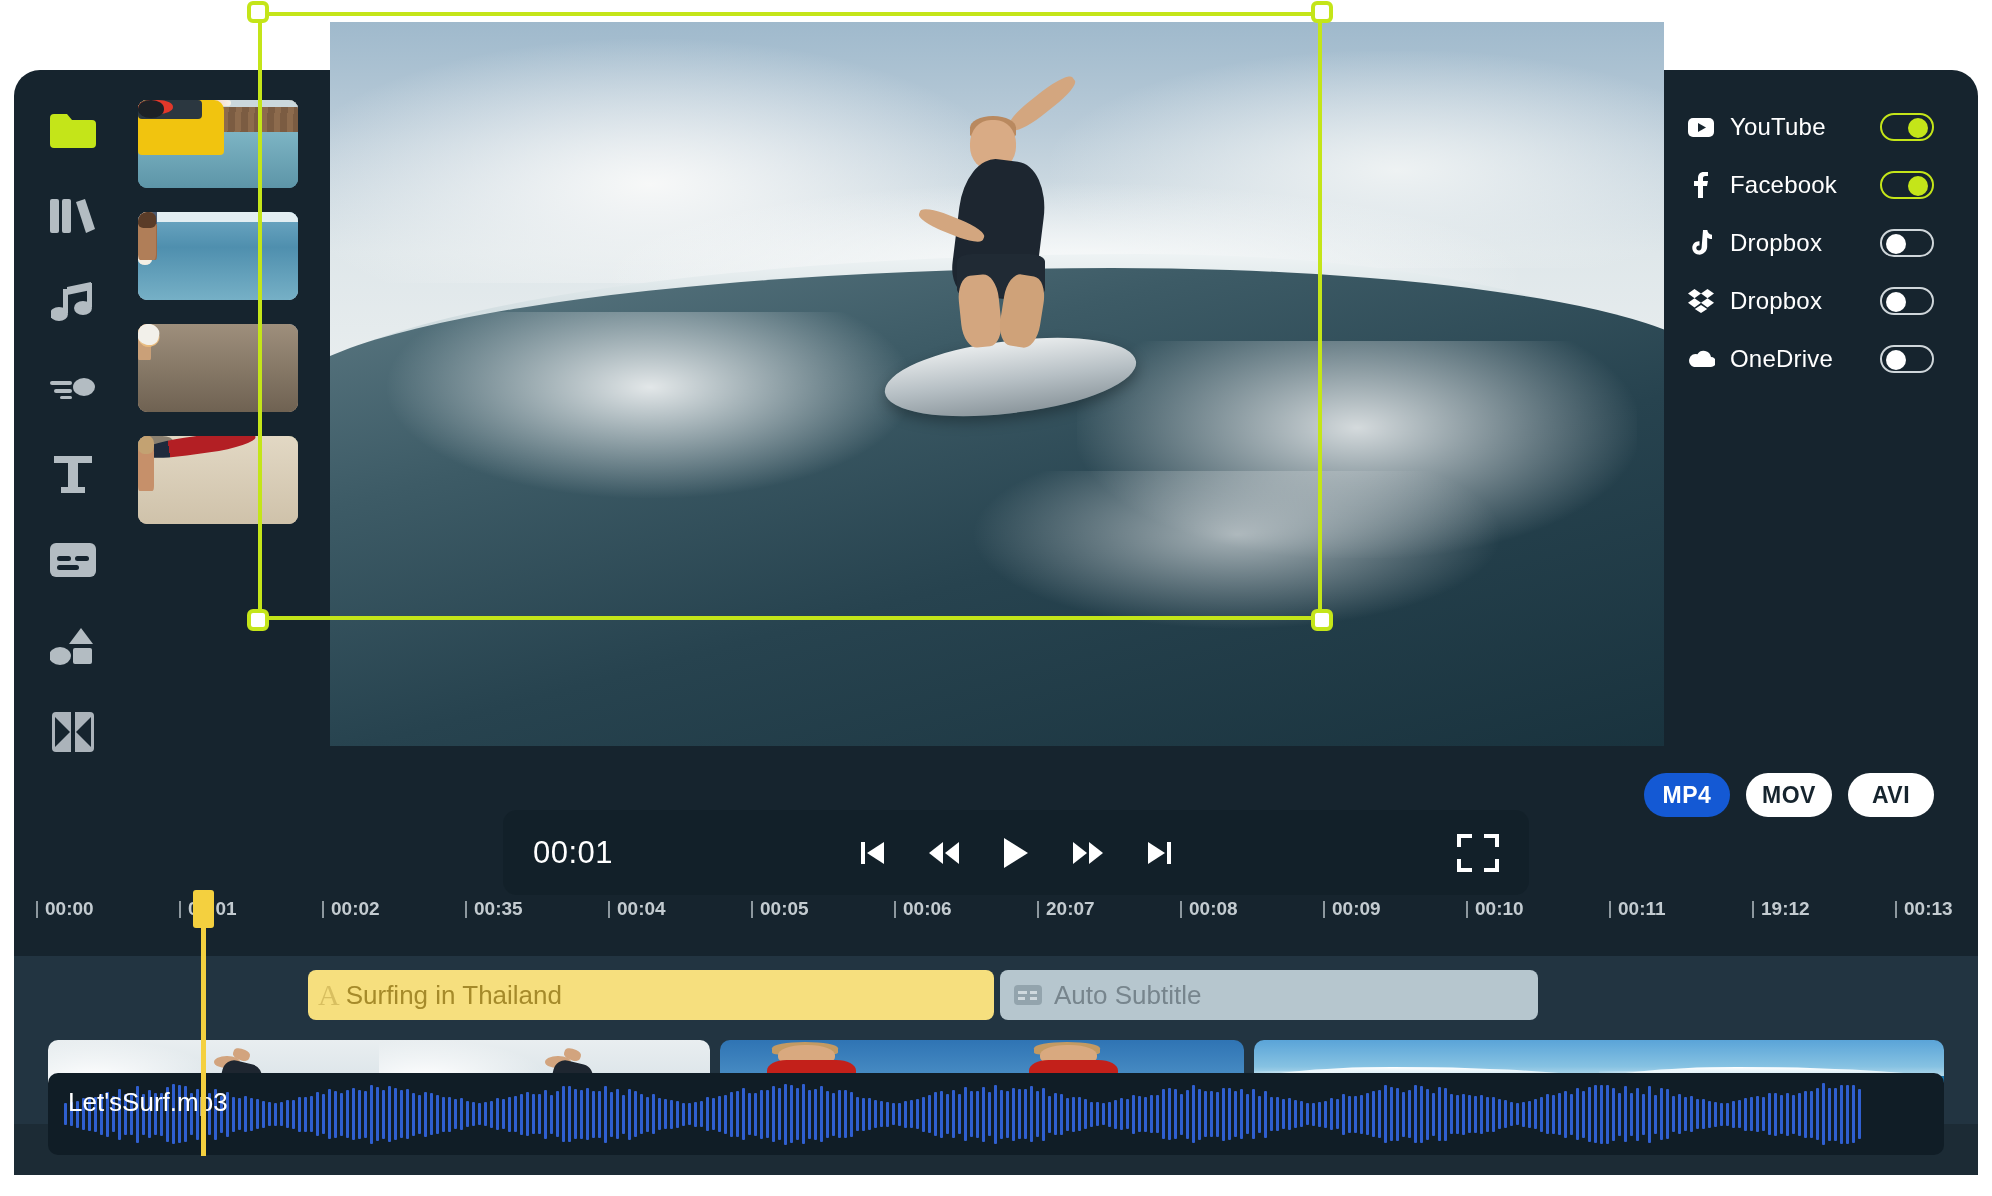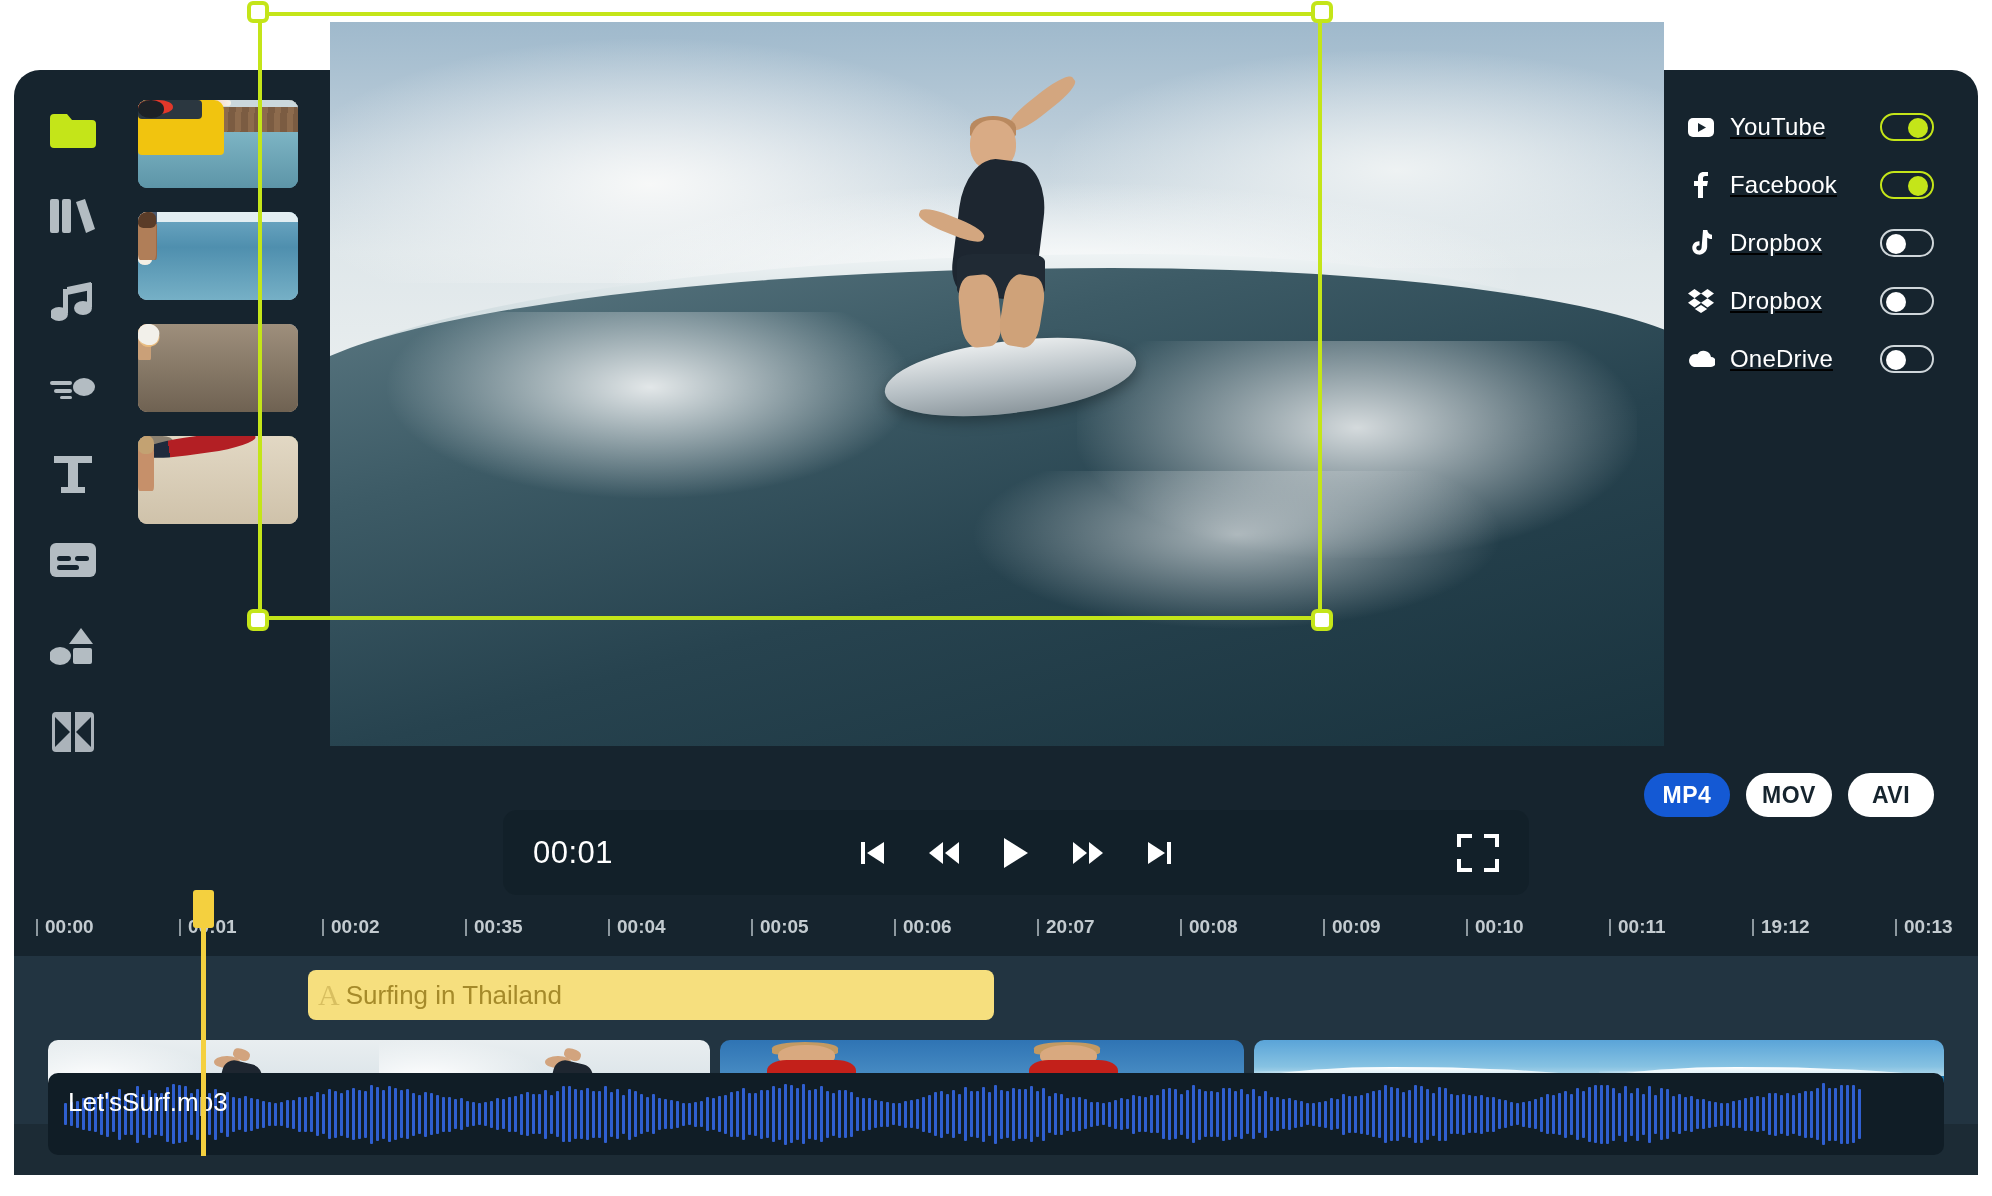--- a/index.html
+++ b/index.html
@@ -184,40 +184,40 @@
     display:flex; align-items:center; padding:0 30px;
   }
   #ptime { color:#ffffff; font-size:31px; letter-spacing:.5px; }
   #pbtns { position:absolute; left:0; right:0; display:flex; justify-content:center;
            align-items:center; gap:40px; pointer-events:none; }
   #pbtns > span { pointer-events:auto; cursor:pointer; display:flex; }
   #pfull { margin-left:auto; cursor:pointer; display:flex; }
 
   
   #share { position:absolute; right:44px; top:28px; width:250px; }
-  .srow { display:flex; align-items:center; height:58px;text-decoration:underline; }
+  .srow { display:flex; align-items:center; height:58px; }
   .sicon{ width:34px; display:flex; justify-content:center; }
   .slabel{ color:#ffffff; font-size:24px; margin-left:12px; letter-spacing:.2px; }
   .toggle{ margin-left:auto; width:54px; height:28px; border-radius:14px;
            position:relative; cursor:pointer; }
   .toggle.off{ background:#16242e; border:2px solid #cfd6da; }
   .toggle.on { background:#16242e; border:2px solid #c4e519; }
   .knob  { position:absolute; top:3px; width:20px; height:20px; border-radius:50%; }
   .toggle.off .knob{ left:4px; background:#ffffff; }
   .toggle.on  .knob{ right:4px; background:#c4e519; }
 
   #formats { position:absolute; right:44px; top:703px; display:flex; gap:16px; }
   .fmt { height:44px; min-width:86px; border-radius:22px; display:flex;
          align-items:center; justify-content:center; font-size:23px;
          font-weight:bold; cursor:pointer; letter-spacing:.5px; }
   .fmt.sel { background:#1459d4; color:#ffffff; }
   .fmt.unsel { background:#ffffff; color:#16242e; }
 
   
-  #ruler { position:absolute; left:0; top:830px; width:100%; height:62px; }
+  #ruler { position:absolute; left:0; top:812px; width:100%; height:62px; }
   .tick { position:absolute; top:16px; display:flex; align-items:center;
           color:#c3cbd0; font-size:19px; }
   .tick i { display:inline-block; width:2px; height:17px; background:#8d989f;
             margin-right:7px; font-style:normal; }
 
   #tracks { position:absolute; left:0; top:886px; right:0; bottom:0;
             background:#1c2b35; }
   .trackband { position:absolute; left:0; right:0; background:#223441; }
 
   #titleclip {
@@ -617,20 +617,24 @@
         <b>00:13</b>
       </span>
   </div>
 
   <div id="tracks">
 
     <div class="trackband" style="top:0; height:78px;">
       <div id="titleclip">
         <span class="tA">A</span>
         <span class="tTxt">Surfing in Thailand</span>
+      </div>
+      <div id="subclip">
+        <span class="sIco"></span>
+        <span class="sTxt">Auto Subtitle</span>
       </div>
     </div>
 
     <div class="trackband" style="top:78px; height:90px;">
       <div class="vclip" style="left:34px; width:662px; top:6px;">
         <div class="vframe">
           <div class="fr-surf-sky" style="position:absolute;inset:0"></div>
             <div class="fr-surf-spray"></div>
           <div class="fr-surf-arm"></div>
             <div class="fr-surf-head"></div>

